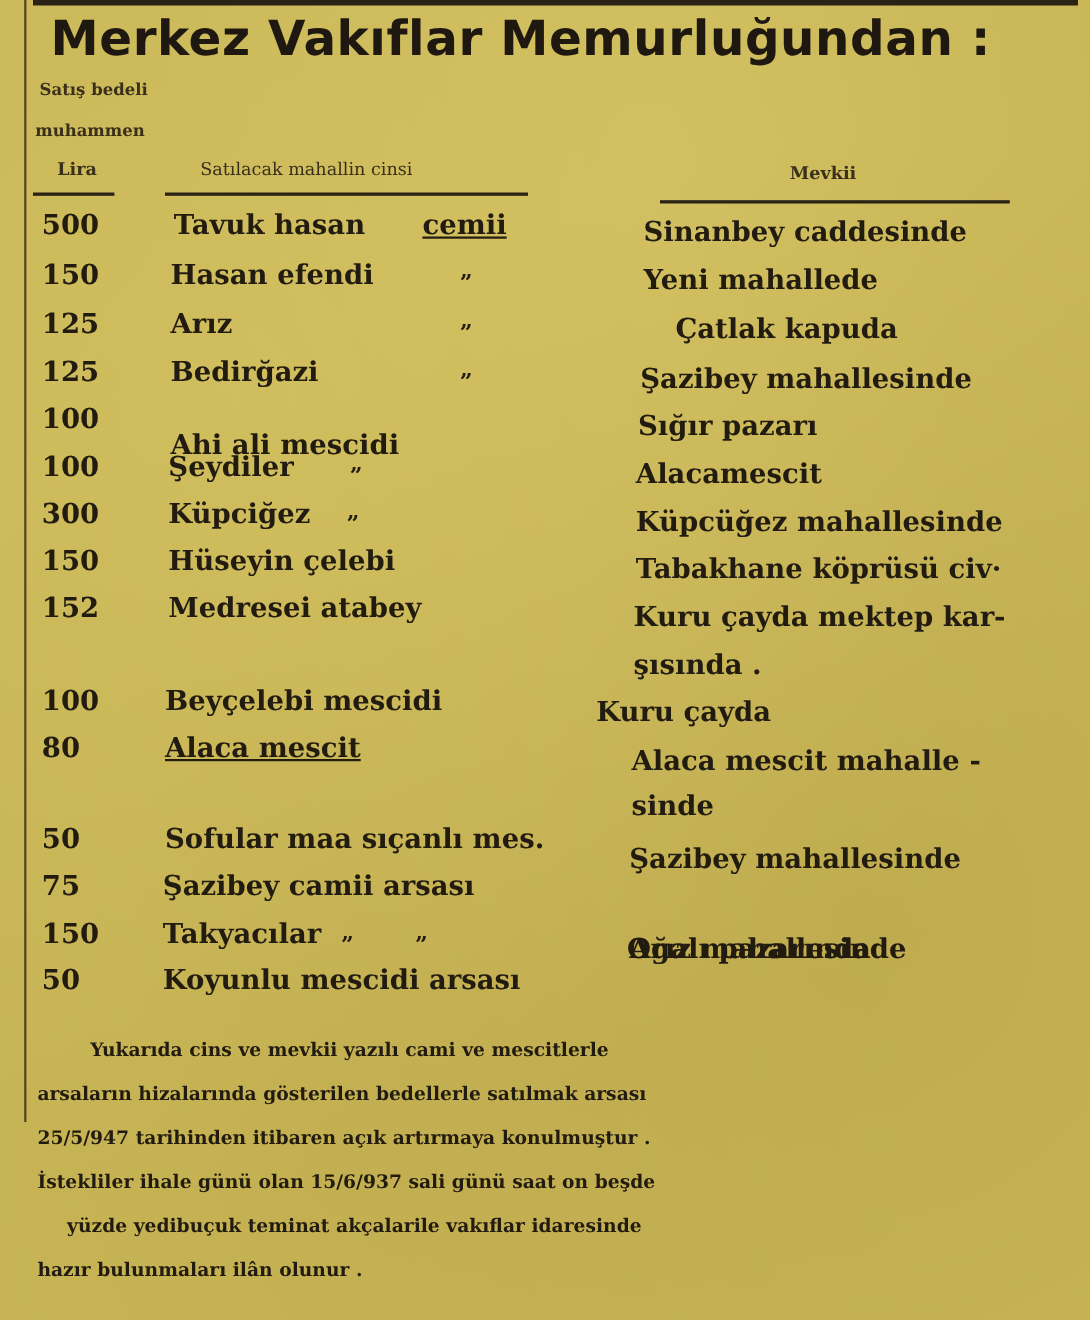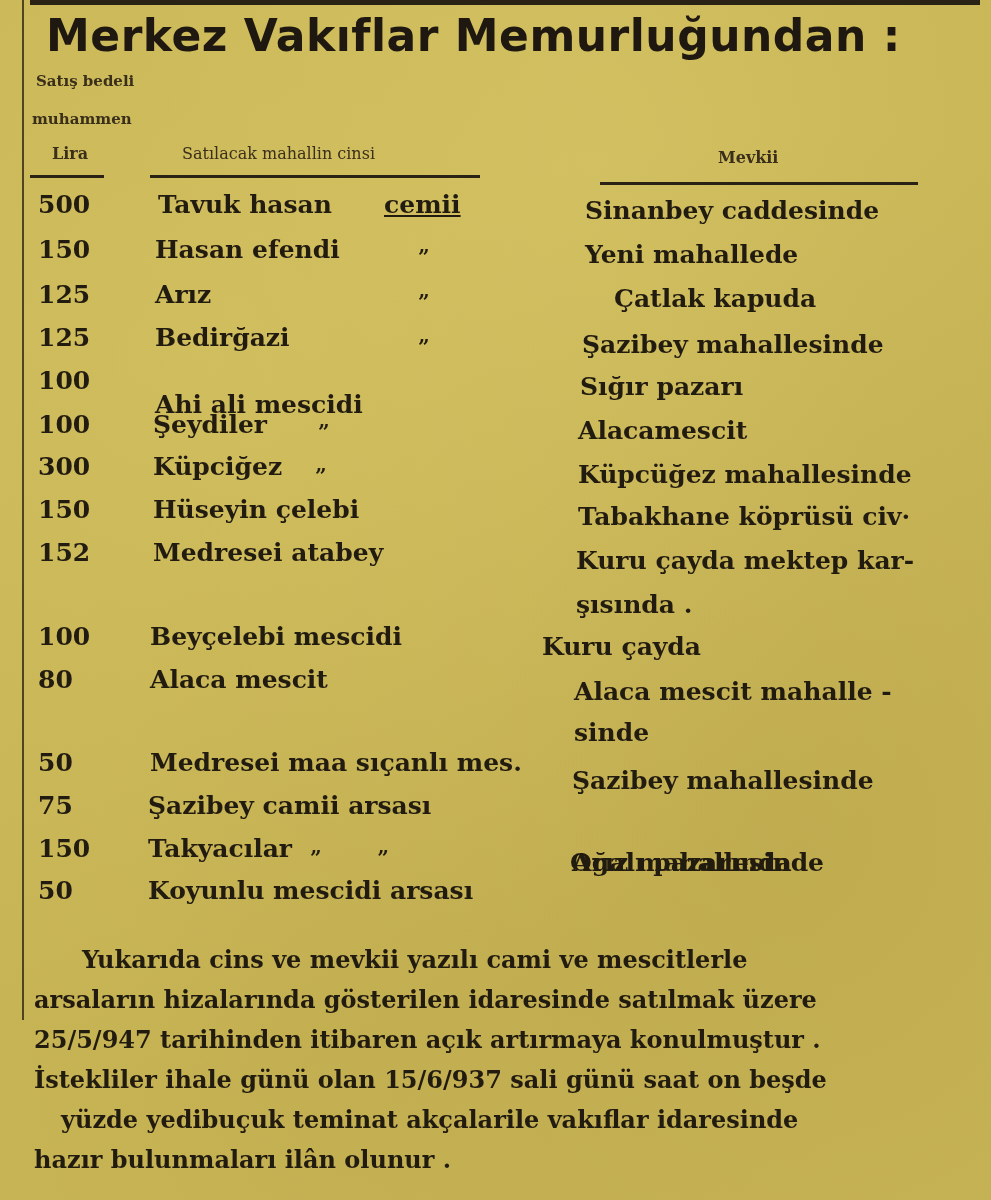--- a/index.html
+++ b/index.html
@@ -39,21 +39,21 @@
     .row {
       position: absolute; font-weight: bold; font-size: 25px; color: #221b10;
       white-space: nowrap;
     }
     .price { left: 38px; width: 60px; text-align: left; }
     .name { left: 150px; }
     .ditto { font-size: 20px; }
     .loc { left: 578px; }
     .para {
       position: absolute; left: 34px; width: 900px;
-      font-weight: bold; font-size: 24px; color: #221b10;
+      font-weight: bold; font-size: 17px; color: #221b10;
       white-space: nowrap;
     }
   </style>
 </head>
 <body>
 
 <div class="topbar"></div>
 <div class="left-rule"></div>
 
 <div class="title">Merkez Vakıflar Memurluğundan :</div>
@@ -110,41 +110,41 @@
   <div class="row price" style="top:538px;">152</div>
   <div class="row name" style="top:538px;left:153px;">Medresei atabey</div>
   <div class="row loc" style="top:546px;left:576px;">Kuru çayda mektep kar-</div>
   <div class="row loc" style="top:590px;left:576px;">şısında .</div>
 
   <div class="row price" style="top:622px;">100</div>
   <div class="row name" style="top:622px;left:150px;">Beyçelebi mescidi</div>
   <div class="row loc" style="top:632px;left:542px;">Kuru çayda</div>
 
   <div class="row price" style="top:665px;">80</div>
-  <div class="row name" style="top:665px;left:150px;">Alaca mescit</div>
+  <div class="row name" style="top:665px;left:150px;text-decoration:underline;">Alaca mescit</div>
   <div class="row loc" style="top:677px;left:574px;">Alaca mescit  mahalle -</div>
   <div class="row loc" style="top:718px;left:574px;">sinde</div>
 
   <div class="row price" style="top:748px;">50</div>
-  <div class="row name" style="top:748px;left:150px;">Medresei maa sıçanlı mes.</div>
+  <div class="row name" style="top:748px;left:150px;">Sofular maa sıçanlı mes.</div>
   <div class="row loc" style="top:766px;left:572px;">Şazibey mahallesinde</div>
 
   <div class="row price" style="top:791px;">75</div>
   <div class="row name" style="top:791px;left:148px;">Şazibey camii arsası</div>
   <div class="row loc" style="top:808px;left:572px;margin-top:40px;">Arız mahallesinde</div>
 
   <div class="row price" style="top:834px;">150</div>
   <div class="row name" style="top:834px;left:148px;">Takyacılar</div>
   <div class="row ditto" style="top:846px;left:310px;white-space:pre;">”        ”</div>
   <div class="row loc" style="top:848px;left:570px;">Oğalı pazarında</div>
 
   <div class="row price" style="top:876px;">50</div>
   <div class="row name" style="top:876px;left:148px;">Koyunlu mescidi arsası</div>
 </div>
 
 <div>
   <div class="para" style="top:945px;left:82px;">Yukarıda cins ve  mevkii  yazılı  cami  ve  mescitlerle</div>
-  <div class="para" style="top:985px;">arsaların hizalarında gösterilen idaresinde  satılmak  üzere</div>
+  <div class="para" style="top:985px;">arsaların hizalarında gösterilen bedellerle  satılmak  arsası</div>
   <div class="para" style="top:1025px;">25/5/947 tarihinden itibaren açık artırmaya  konulmuştur .</div>
   <div class="para" style="top:1065px;">İstekliler ihale günü olan 15/6/937 sali günü saat on beşde</div>
   <div class="para" style="top:1105px;margin-left:27px;">yüzde yedibuçuk teminat akçalarile vakıflar  idaresinde</div>
   <div class="para" style="top:1145px;">hazır bulunmaları ilân olunur .</div>
 </div>
 
 </body></html>

